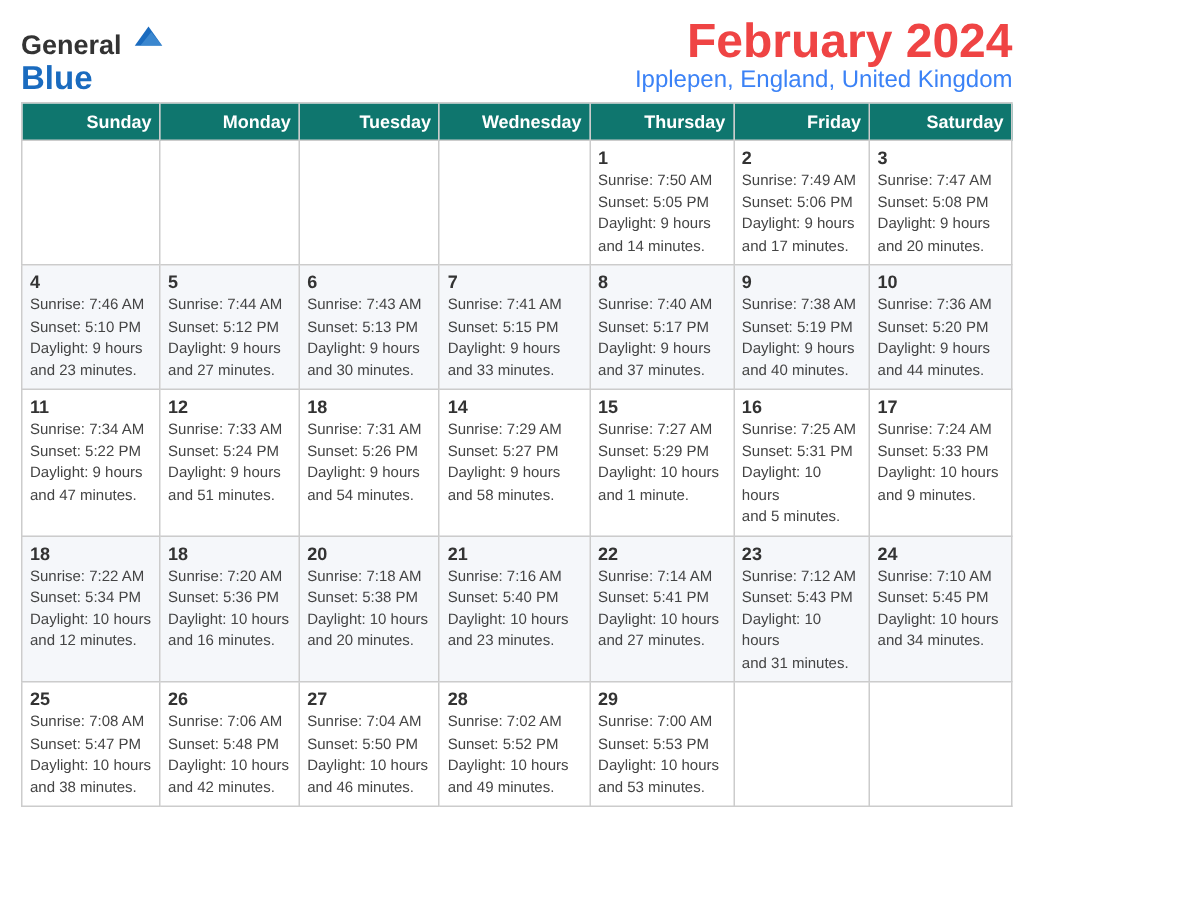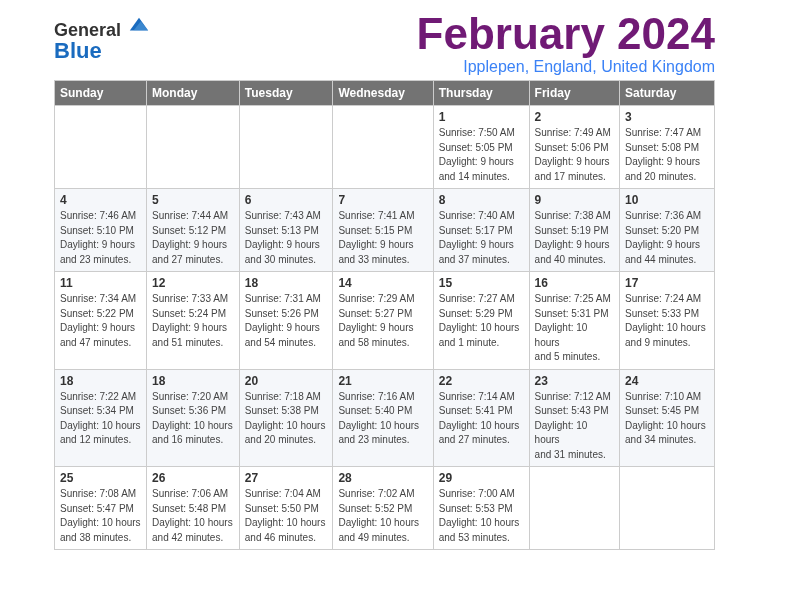--- a/index.html
+++ b/index.html
@@ -6,21 +6,20 @@
     body {
       font-family: Arial, sans-serif;
       background: #fff;
       width: 792px;
       height: 612px;
       overflow: hidden;
     }
     .container {
       width: 689px;
       padding: 10px 14px 6px 14px;
-      margin-left: 40px;
     }
     .header-row {
       display: flex;
       justify-content: space-between;
       align-items: flex-start;
       margin-bottom: 4px;
     }
     .logo {
       display: flex;
       align-items: center;
@@ -40,38 +39,38 @@
     }
     .logo-icon {
       width: 22px;
       height: 22px;
       margin-left: 2px;
     }
     .title-block {
       text-align: right;
     }
     .main-title {
-      font-size: 44px;
-      font-weight: bold;
-      color: #701a75;
+      font-size: 32px;
+      font-weight: bold;
+      color: #ef4444;
       line-height: 1.1;
     }
     .subtitle {
       font-size: 16px;
       color: #3b82f6;
     }
     .calendar {
       width: 100%;
       border-collapse: collapse;
       font-size: 10.5px;
     }
     .calendar thead tr th {
-      background: #737373;
+      background: #0f766e;
       color: #fff;
-      text-align: left;
+      text-align: right;
       padding: 5px 5px;
       font-size: 12px;
       font-weight: bold;
       border: 1px solid #ccc;
     }
     .calendar tbody tr td {
       border: 1px solid #ccc;
       vertical-align: top;
       padding: 4px 5px;
       width: 113px;

